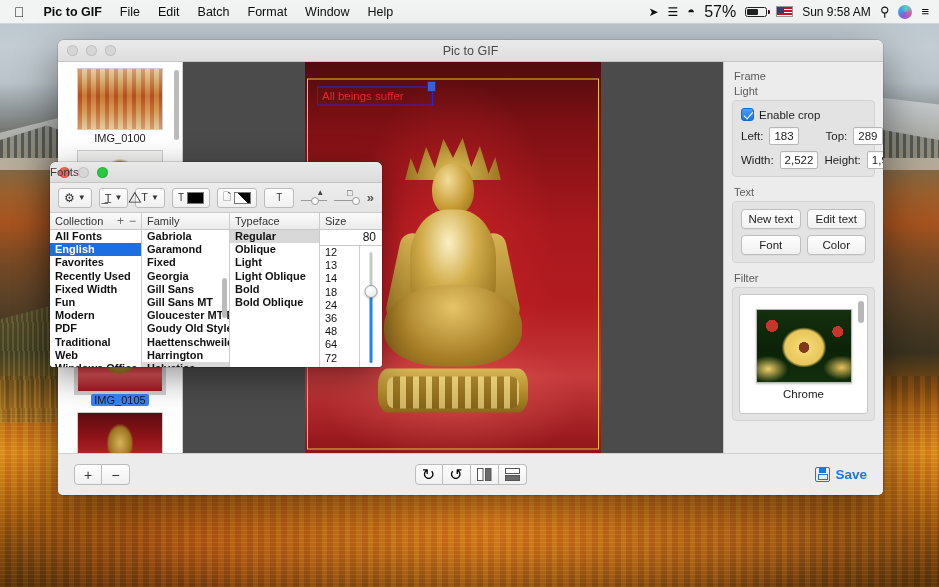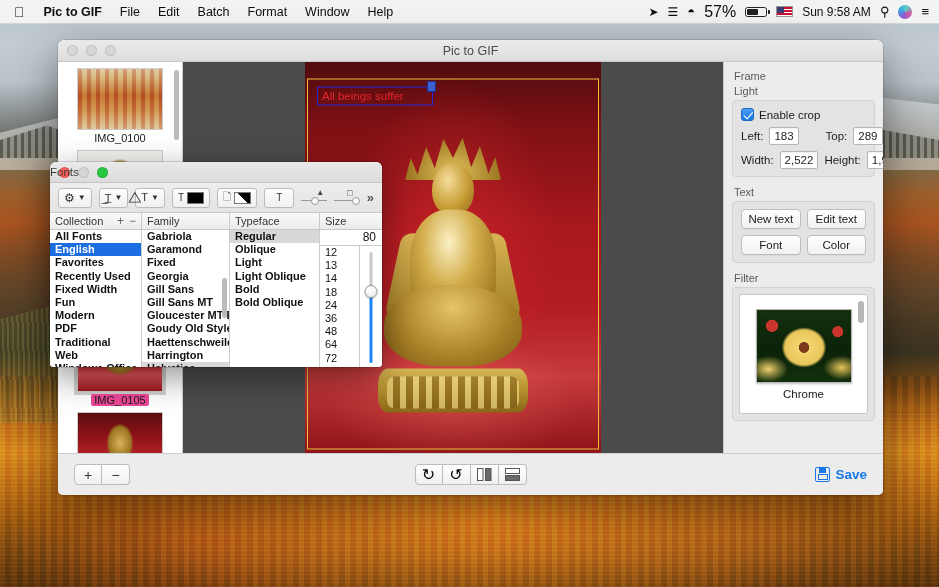--- a/index.html
+++ b/index.html
@@ -146,21 +146,21 @@
     border-right: 1px solid #cfcfcf;
     position: relative; overflow: hidden;
     padding: 6px 0 0 0;
   }
   .thumb { display: flex; flex-direction: column; align-items: center; margin-bottom: 6px; }
   .thumb .pic {
     width: 86px; height: 62px; border: 1px solid #cdcdcd; background-size: cover; background-position: center;
   }
   .thumb .cap { font-size: 11px; color: #1a1a1a; margin-top: 2px; padding: 0 3px; border-radius: 2px; }
   .thumb.selected .pic { outline: 3px solid #d0d0d0; }
-  .thumb.selected .cap { background: #ec4899; }
+  .thumb.selected .cap { background: #3b82f6; }
   .pic-tapestry {
     background-image:
       linear-gradient(to bottom, #d9c8a8 0%, #c9a06a 20%, #b8632f 45%, #c98a50 70%, #d8c49e 100%),
       repeating-linear-gradient(90deg, rgba(120,50,20,.35) 0 4px, rgba(220,190,140,.3) 4px 9px);
     background-blend-mode: overlay;
   }
   .pic-buddha-white {
     background-image:
       radial-gradient(ellipse 26% 42% at 50% 42%, #caa64e 0%, #a07c2a 55%, rgba(0,0,0,0) 70%),
       linear-gradient(to bottom, #f2f2f0 0%, #efeeea 62%, #a11c22 64%, #7e1318 100%);

